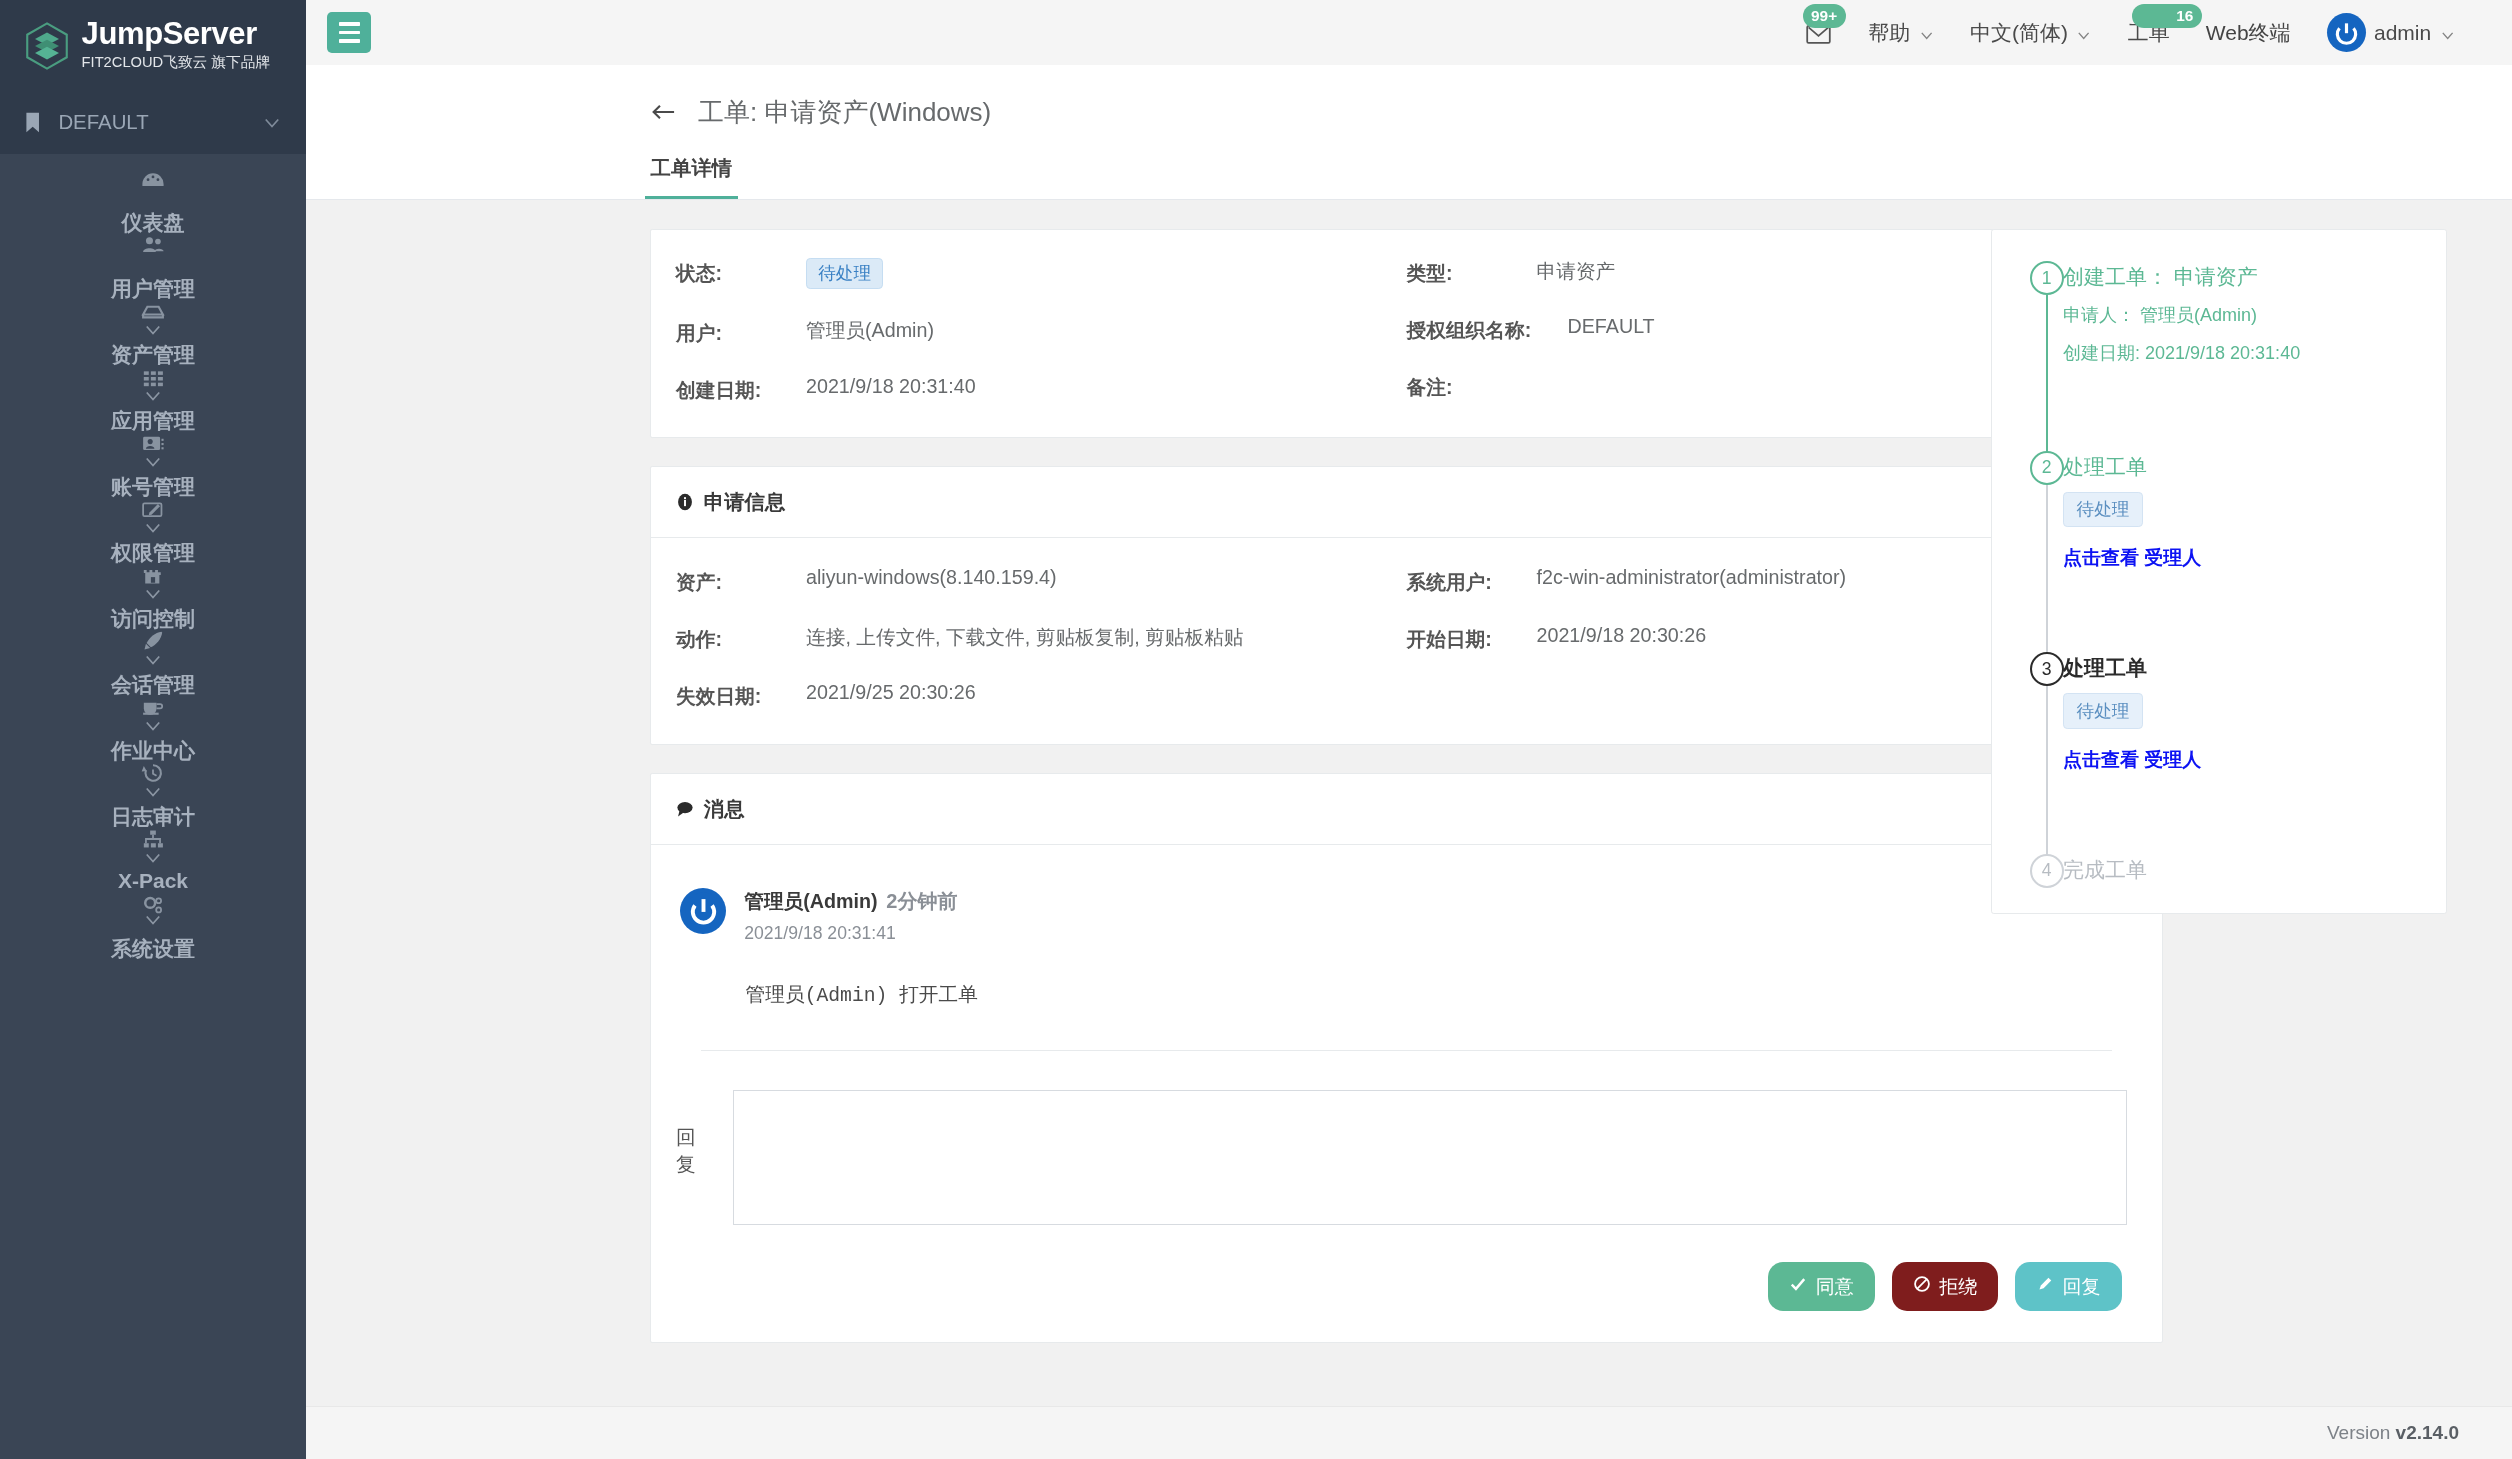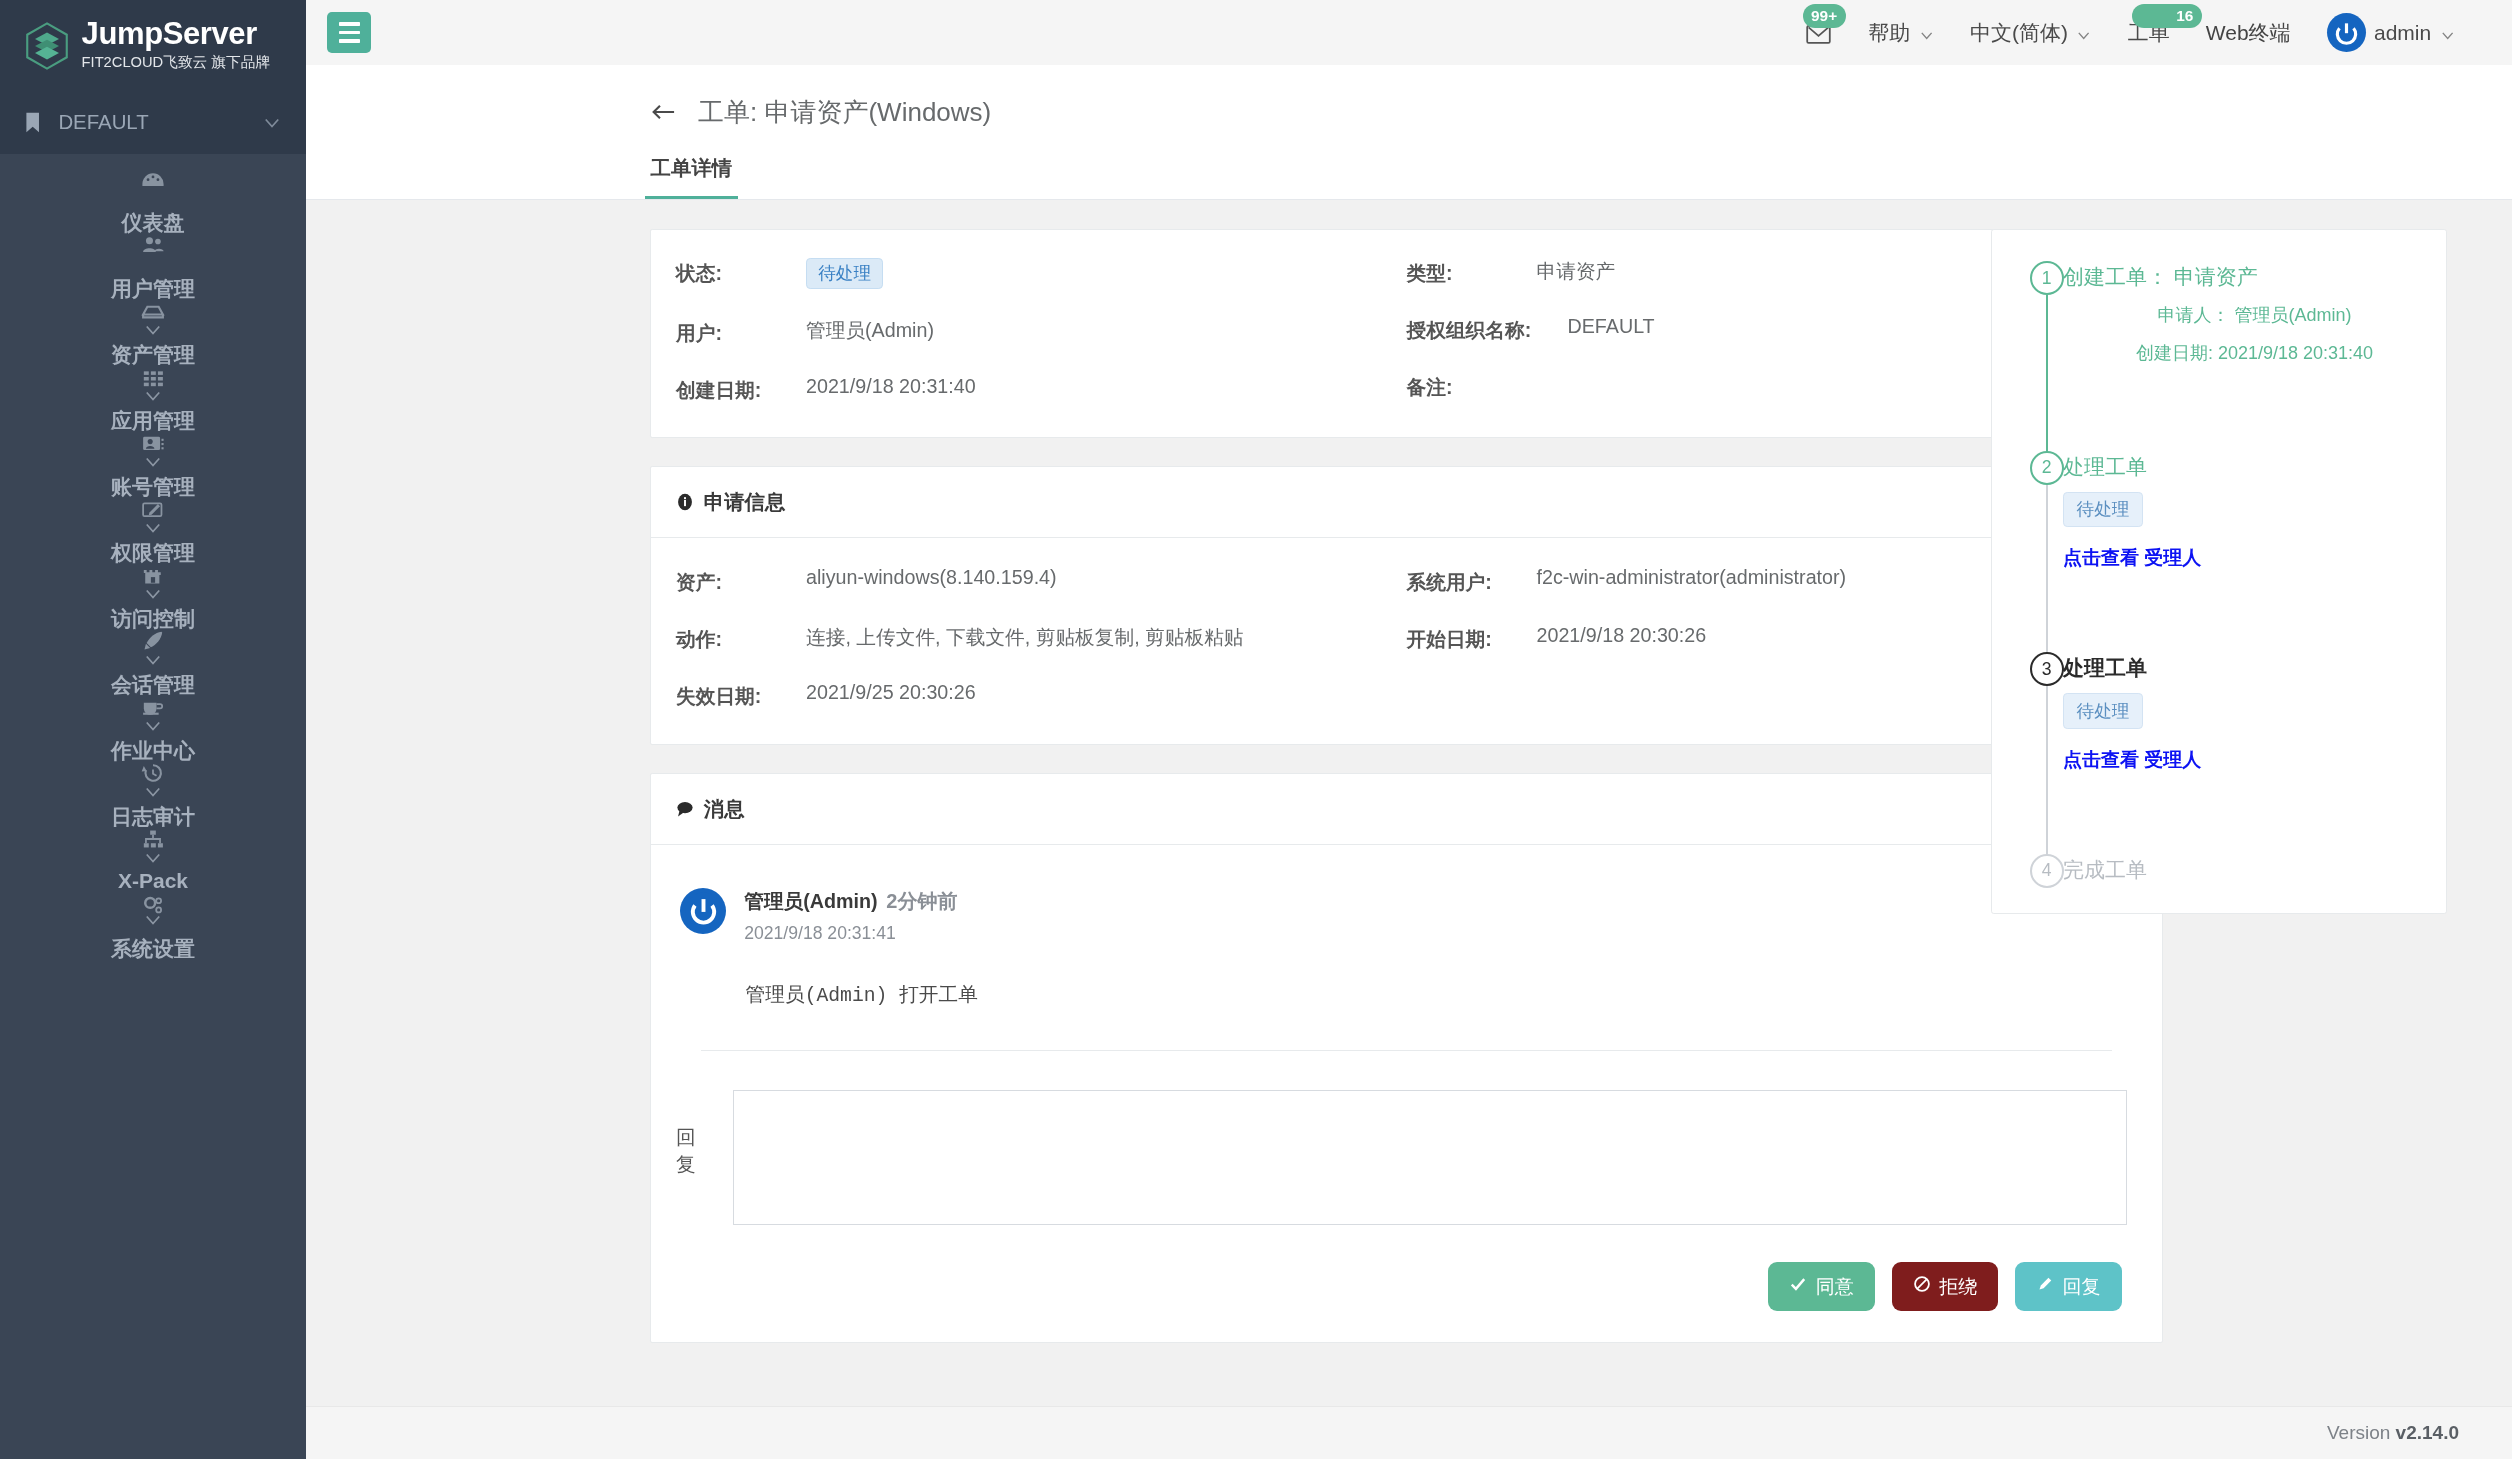--- a/index.html
+++ b/index.html
@@ -160,21 +160,21 @@
 
   .reply-row { display: flex; align-items: flex-start; gap: 18px; padding: 39px 0 0 0; }
   .reply-label { font-size: 19.7px; color: #555; flex: 0 0 39px; padding-top: 34px; }
   .reply-box {
     flex: 1; height: 135px; border: 0.7px solid #d7dbe0; background: #fff;
     resize: none; font-family: "Liberation Sans", sans-serif; font-size: 19px;
     padding: 11.2px; max-width: 1394px;
   }
   .btn-row { display: flex; justify-content: flex-end; gap: 17px; padding: 37px 15.4px 0 0; }
   .btn {
-    border: none; border-radius: 9px; color: #fff; font-size: 19px;
+    border: none; border-radius: 15px; color: #fff; font-size: 19px;
     padding: 11.2px 21px; display: flex; align-items: center; gap: 8.4px; cursor: pointer;
     font-family: "Liberation Sans", sans-serif;
   }
   .btn svg { width: 18px; height: 18px; }
   .btn.approve { background: #5cb894; }
   .btn.reject { background: #7f1d1d; }
   .btn.reply { background: #5ec3c8; }
 
   
   .tl-card {
@@ -194,21 +194,21 @@
     position: absolute; left: 14.7px; top: 34px; bottom: -4.2px;
     width: 2.8px; background: #5cb894; z-index: 1;
   }
   .tl-step.pending .dot { border-color: #2b2b2b; color: #2b2b2b; }
   .tl-step.pending .line { background: #cfd3d8; }
   .tl-step.active2 .line { background: #cfd3d8; }
   .tl-step.done .dot { border-color: #cfd3d8; color: #b7bcc2; }
   .tl-title { font-size: 21px; color: #5cb894; line-height: 1.2; padding-top: 2.8px; }
   .tl-step.pending .tl-title { color: #2b2b2b; font-weight: bold; }
   .tl-step.done .tl-title { color: #b7bcc2; }
-  .tl-sub { font-size: 18px; color: #5cb894; margin-top: 14px; text-align: center; }
+  .tl-sub { font-size: 18px; color: #5cb894; margin-top: 14px; }
   .tl-pill {
     display: inline-block; background: #e6f0fa; color: #5b8fc0;
     border: 0.7px solid #d3e3f3; border-radius: 4.2px;
     font-size: 17.6px; padding: 4.9px 12.6px; margin-top: 12.6px;
   }
   .tl-link {
     display: block; color: #0d13f3; font-size: 19px; font-weight: bold;
     margin-top: 18px; text-decoration: none; cursor: pointer;
   }
   .tl-gap-1 { height: 86px; }

